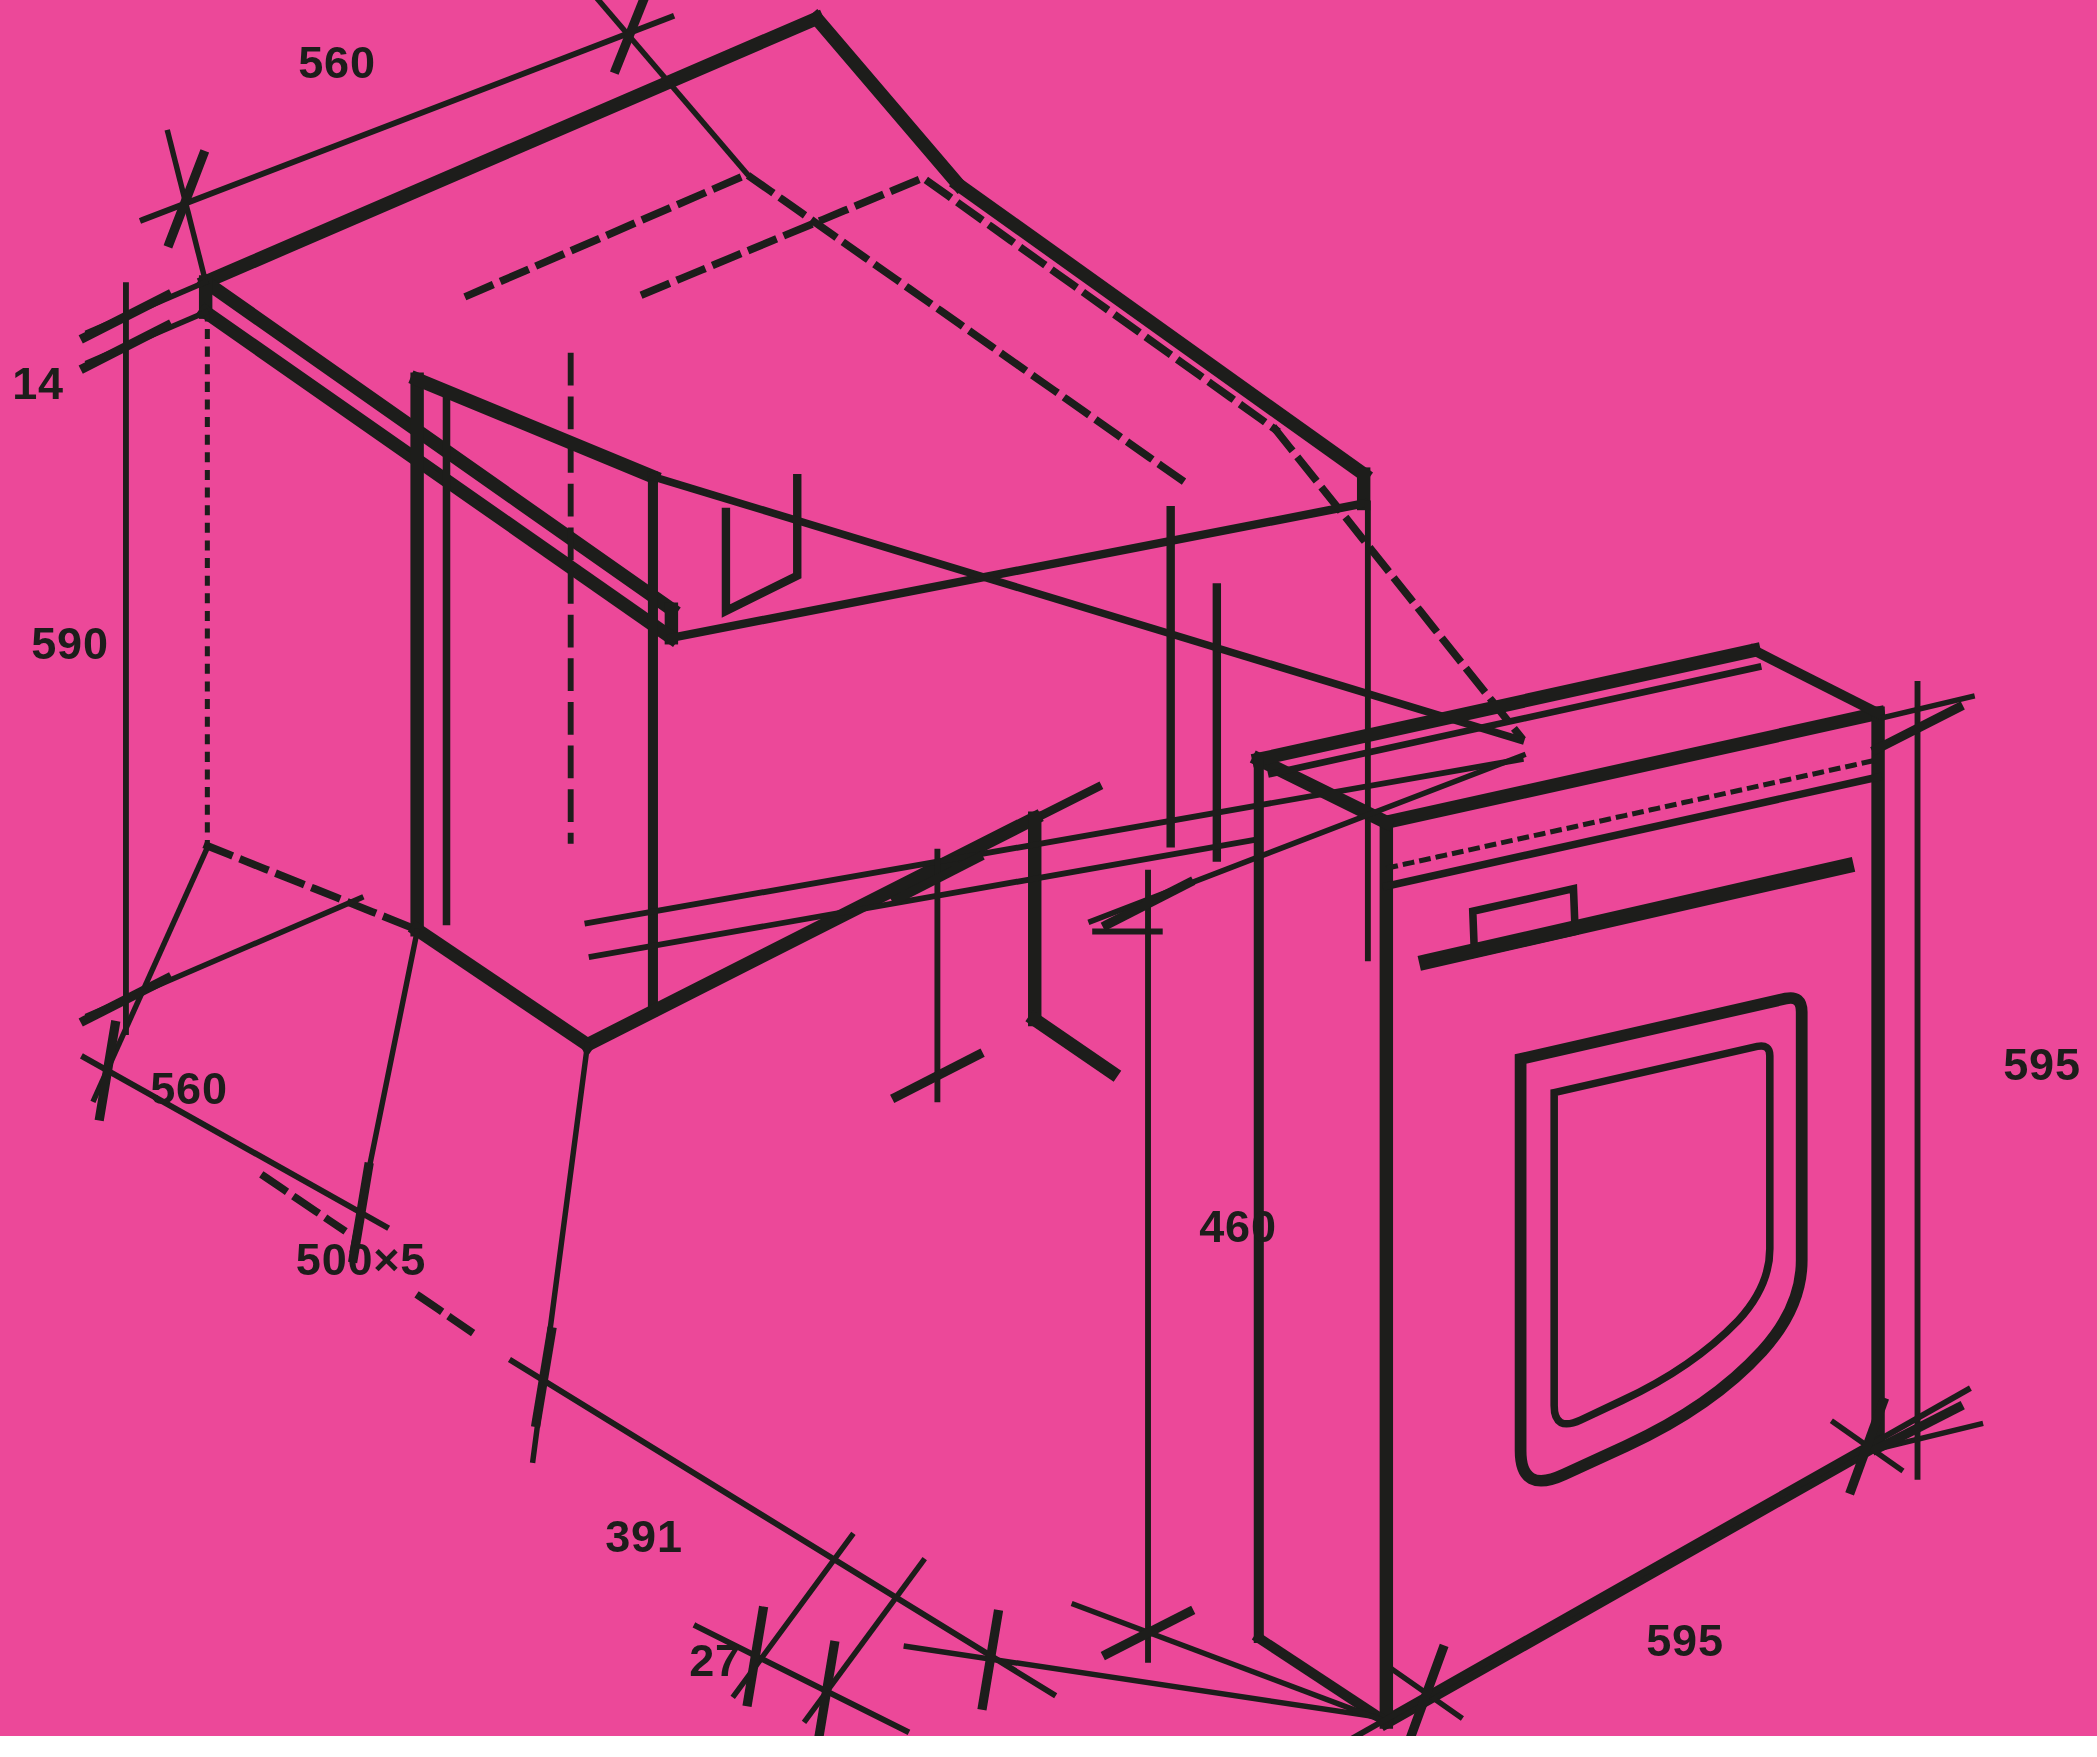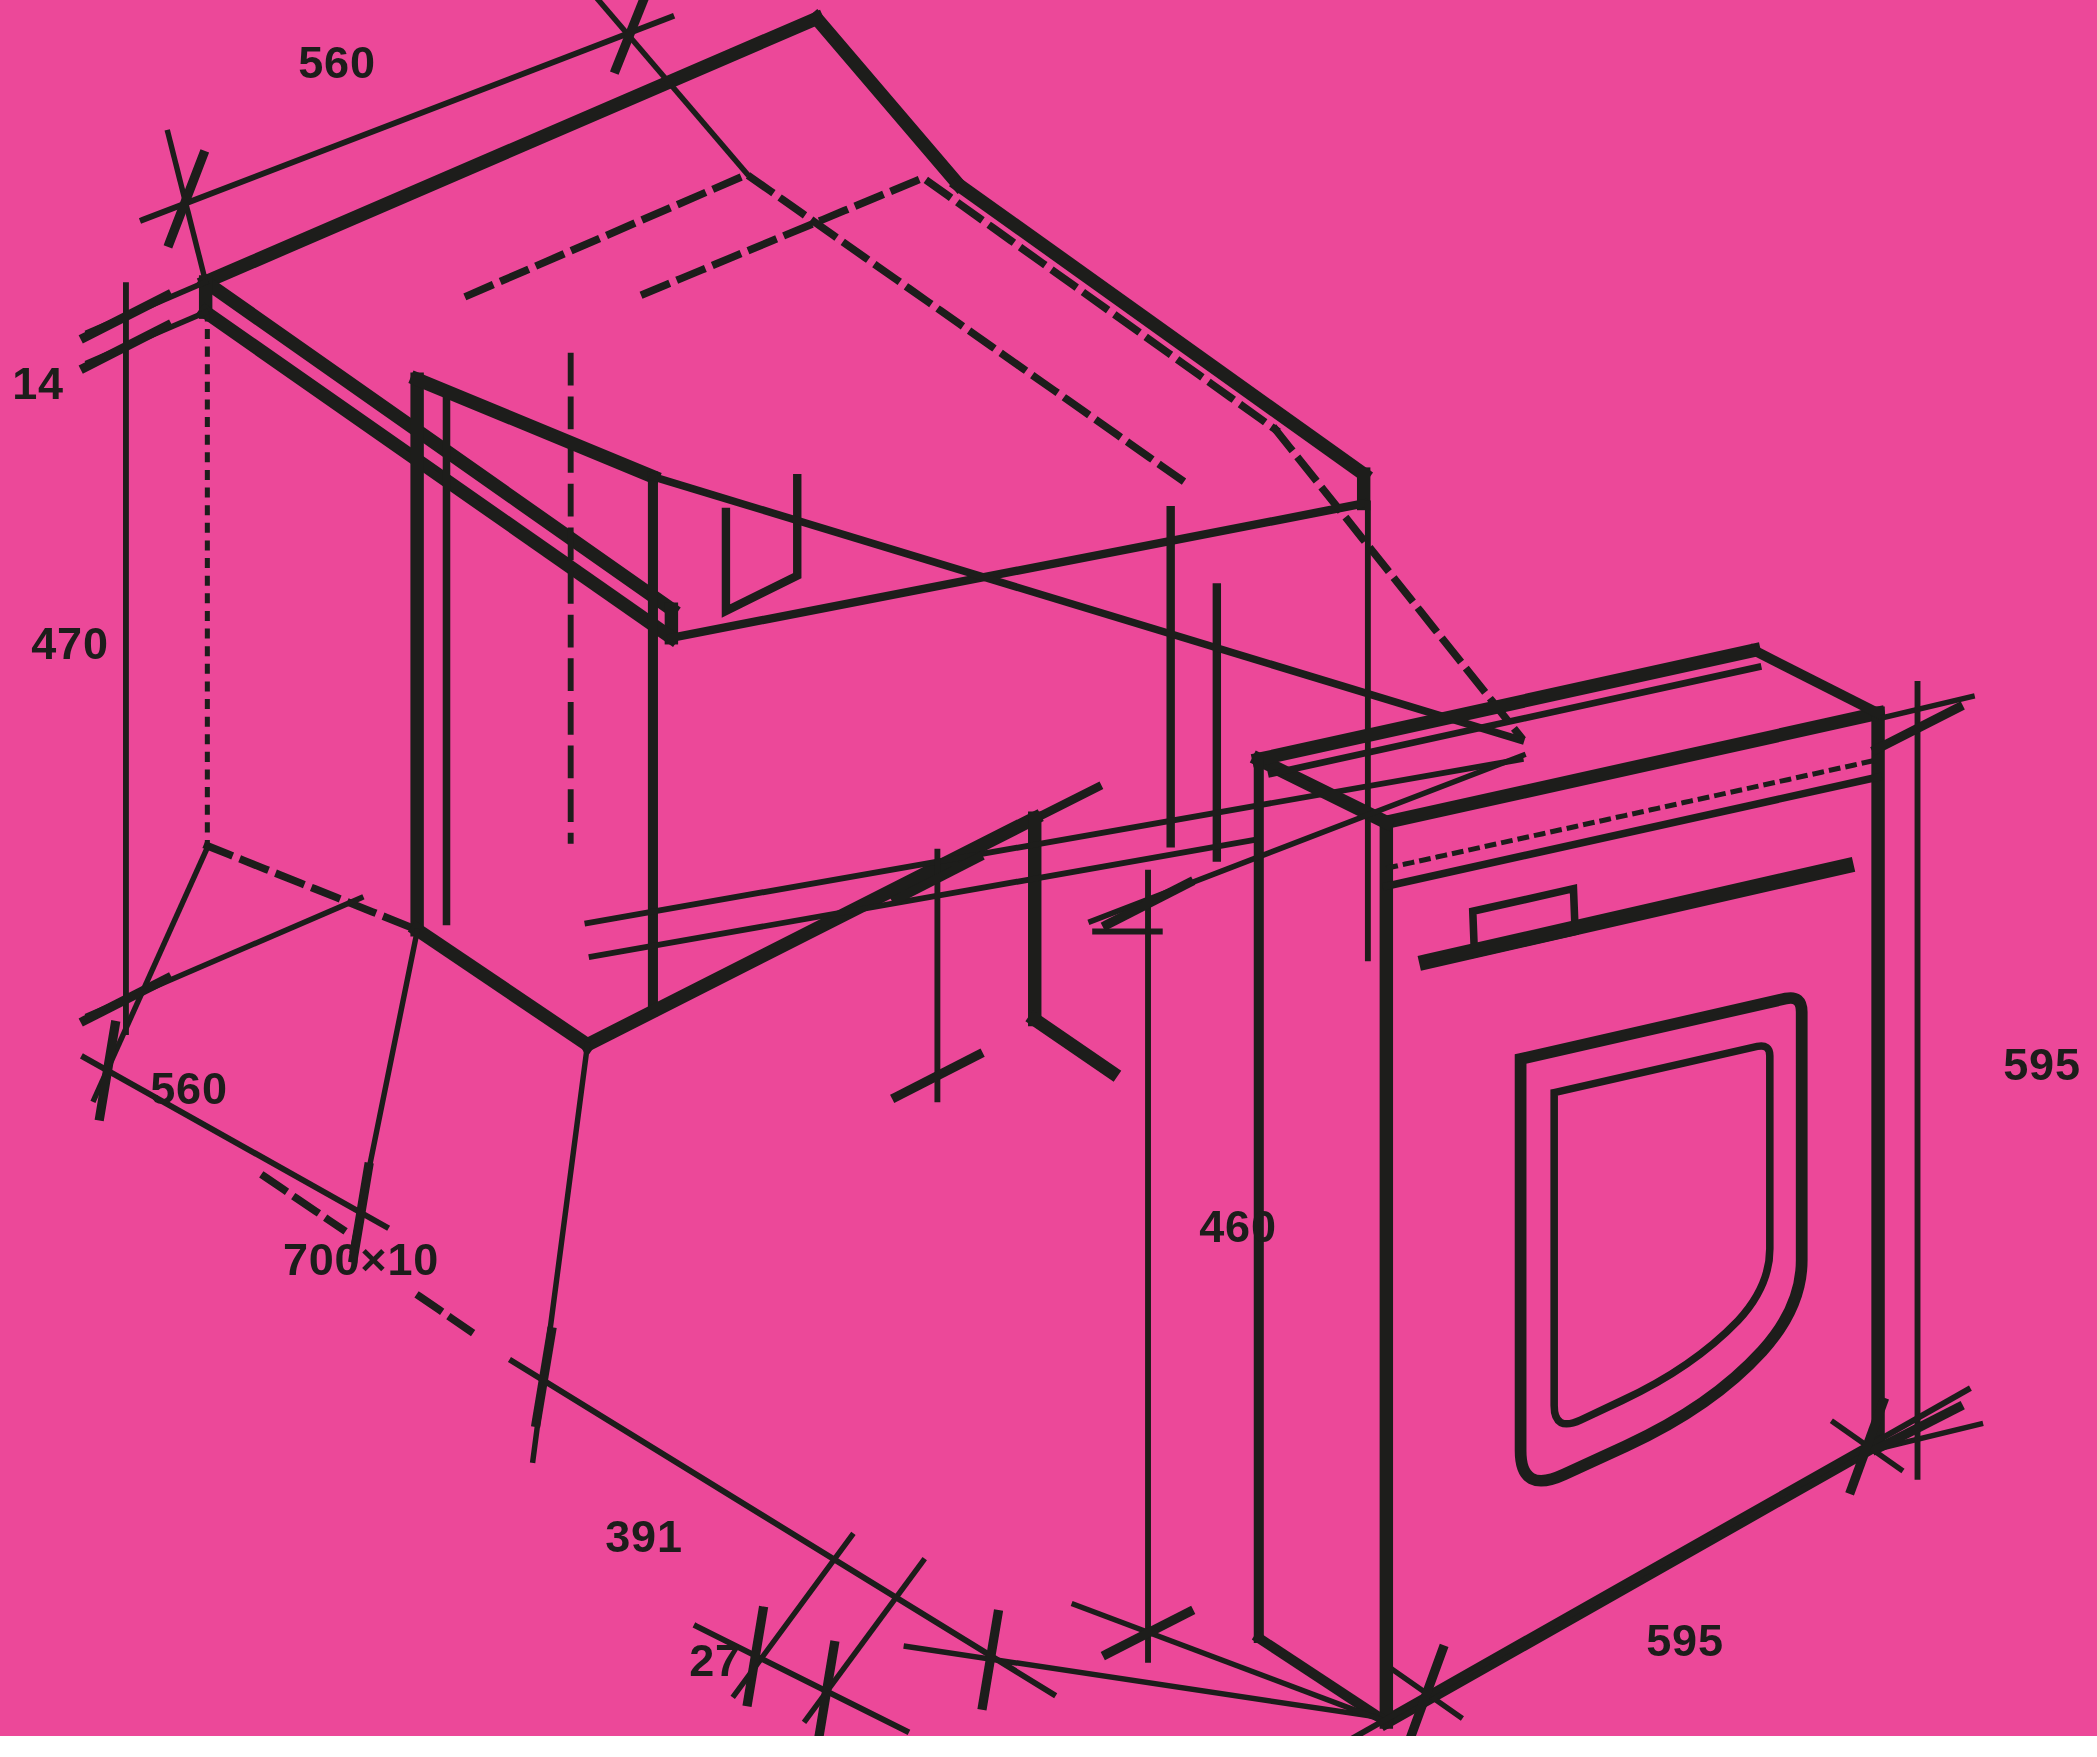--- a/index.html
+++ b/index.html
@@ -166,25 +166,25 @@
 
       <line x1="1068" y1="1072" x2="1166" y2="1022"></line>
       <line x1="1068" y1="1307" x2="1166" y2="1257"></line>
     </g>
   </svg>
 
   <div class="dim-label" style="left:337px;top:62px">560</div>
 
   <div class="dim-label" style="left:38px;top:383px">14</div>
 
-  <div class="dim-label" style="left:70px;top:643px">470</div>
+  <div class="dim-label" style="left:70px;top:643px">590</div>
 
   <div class="dim-label" style="left:189px;top:1088px">560</div>
 
-  <div class="dim-label" style="left:361px;top:1259px">700×10</div>
+  <div class="dim-label" style="left:361px;top:1259px">500×5</div>
 
   <div class="dim-label" style="left:644px;top:1536px">391</div>
 
   <div class="dim-label" style="left:715px;top:1660px">27</div>
 
   <div class="dim-label" style="left:1238px;top:1226px">460</div>
 
   <div class="dim-label" style="left:2042px;top:1064px">595</div>
 
   <div class="dim-label" style="left:1685px;top:1640px">595</div>

